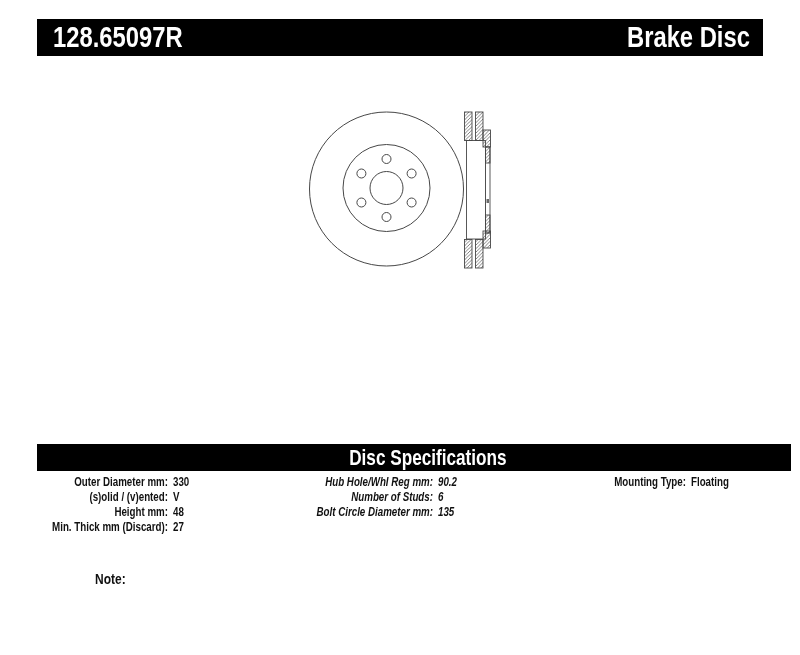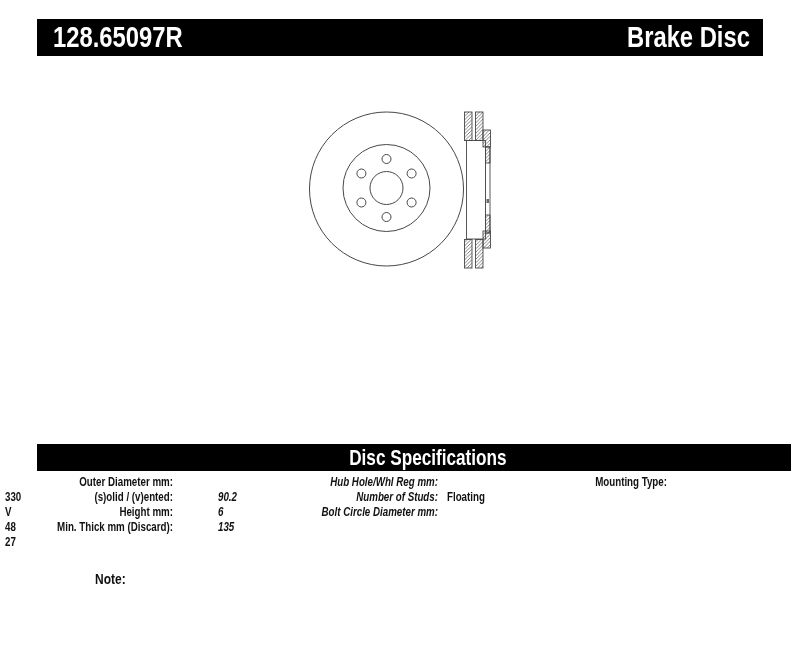--- a/index.html
+++ b/index.html
@@ -15,26 +15,26 @@
                     transform:scaleX(0.82);transform-origin:100% 50%;white-space:nowrap;}
   .spec-bar{top:444px;height:27px;text-align:center;padding-left:28px;}
   .spec-bar .title{display:inline-block;line-height:27px;font-size:22px;
                    transform:scaleX(0.78);transform-origin:50% 50%;white-space:nowrap;}
 
   
   .drawing{position:absolute;left:0;top:0;}
 
   
   .spec-col{position:absolute;top:475px;}
-  .spec-row{display:flex;height:15px;align-items:baseline;font-size:12.5px;line-height:15px;white-space:nowrap;flex-direction:column;}
+  .spec-row{display:flex;height:15px;align-items:baseline;font-size:12.5px;line-height:15px;white-space:nowrap;}
   .spec-label{display:inline-block;text-align:right;transform:scaleX(0.78);transform-origin:100% 50%;}
   .spec-value{display:inline-block;margin-left:5px;transform:scaleX(0.78);transform-origin:0 50%;}
   .col-1{left:0;}   .col-1 .spec-label{width:168px;}
   .col-2{left:213px;font-style:italic;}.col-2 .spec-label{width:220px;}
-  .col-3{left:442px;}.col-3 .spec-label{width:220px;}
+  .col-3{left:466px;}.col-3 .spec-label{width:220px;}
 
   .note{position:absolute;left:95px;top:571px;font-size:15px;line-height:16px;
         transform:scaleX(0.8);transform-origin:0 50%;white-space:nowrap;}
 </style>
 </head>
 <body>
 
 <div class="page">
 
   <div class="bar header-bar">

